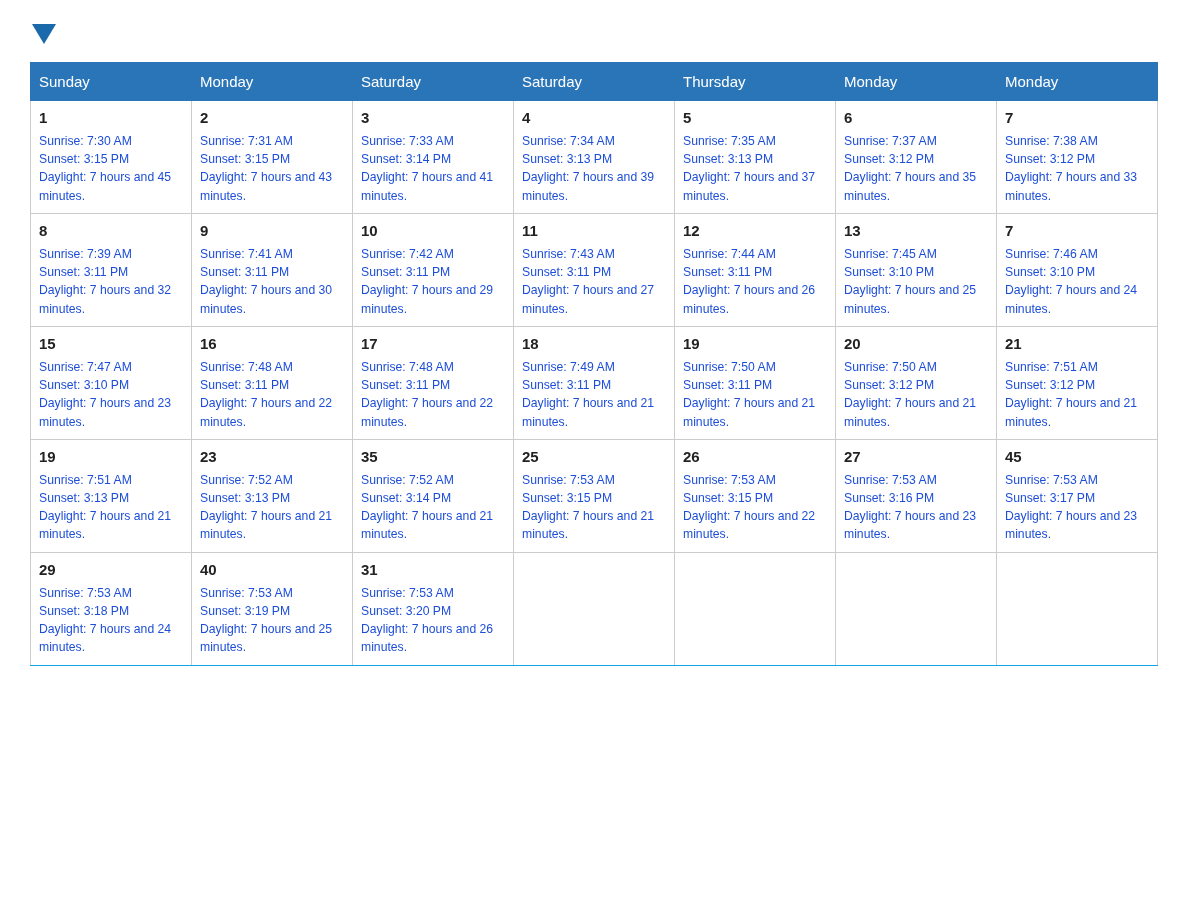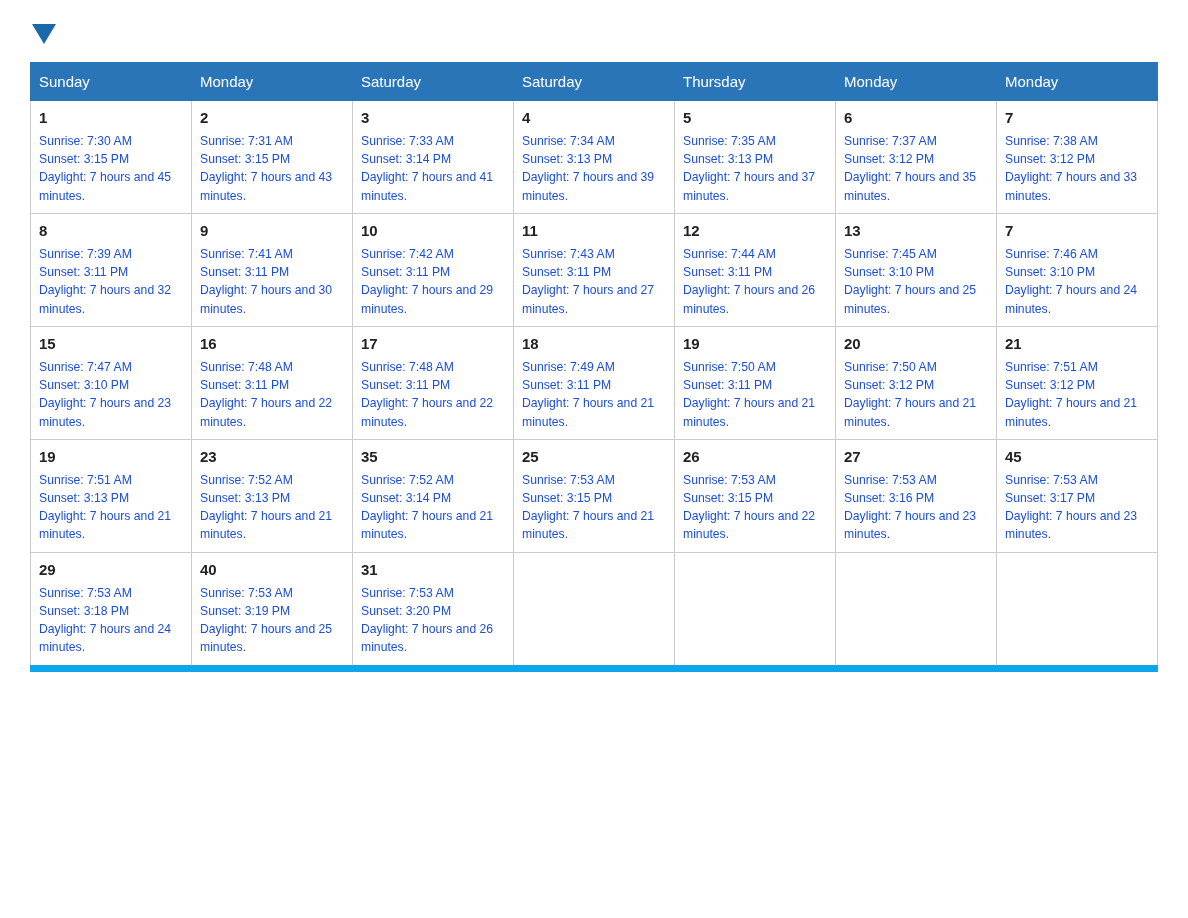--- a/index.html
+++ b/index.html
@@ -96,21 +96,21 @@
     }
     .day-info {
       font-size: 12.2px;
       color: #1d4ed8;
       line-height: 1.5;
     }
     .empty-cell {
       background: #ffffff;
     }
     tr:last-child td {
-      border-bottom: 7px solid #0ea5e9;
+      border-bottom: 1px solid #0ea5e9;
     }
   </style>
 </head>
 <body>
 
 <div class="header">
   <div class="logo">
     <div class="logo-text">
       <span class="logo-general"></span>
       <div class="logo-blue-part">

